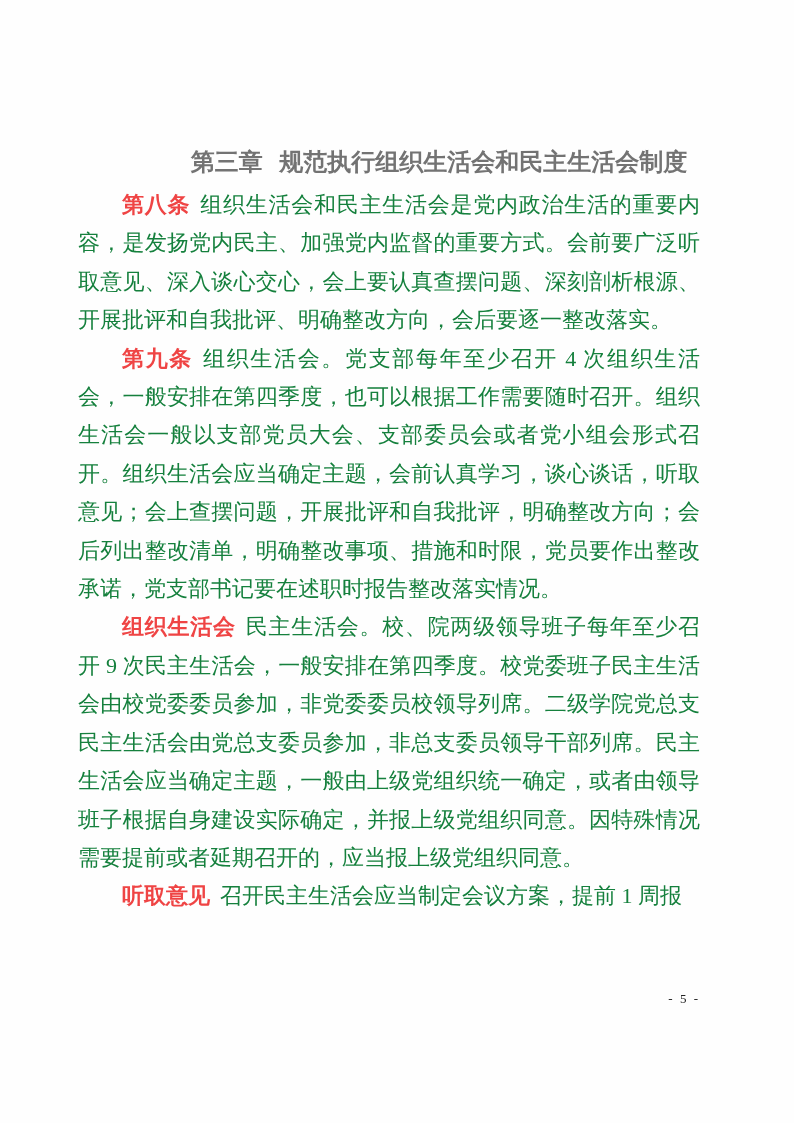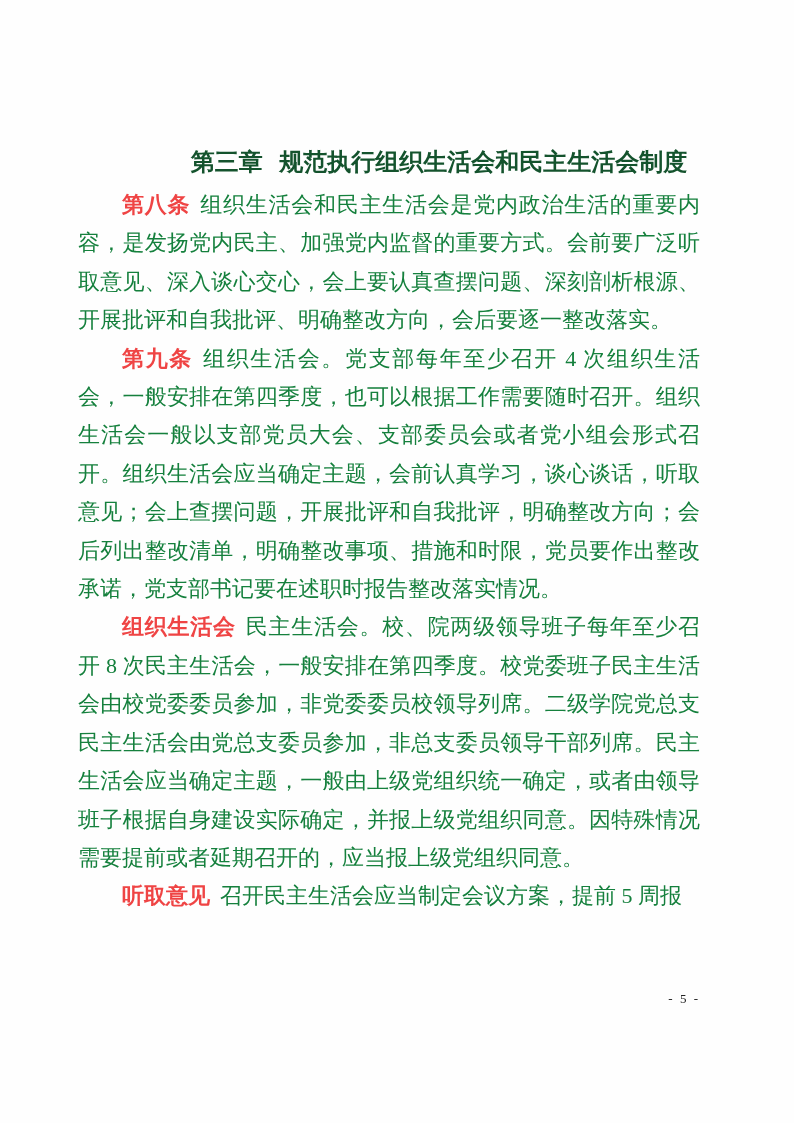--- a/index.html
+++ b/index.html
@@ -24,21 +24,21 @@
   .doc-title {
     margin: 0 0 5px 0;
     font-family: "Liberation Sans", "DejaVu Sans", sans-serif;
     font-weight: 700;
     font-size: 24px;
     line-height: 38px;
     text-align: center;
     text-indent: 100px;
     word-spacing: 10px;
     white-space: nowrap;
-    color: #14532d;
+    color: #737373;
   }
   .doc-body {
     font-family: "Liberation Serif", "DejaVu Serif", serif;
     font-size: 22px;
     line-height: 38.4px;
     text-align: justify;
   }
   .para {
     margin: 0;
     padding: 0;
@@ -65,18 +65,18 @@
 </style>
 </head>
 <body>
 
 <div class="page">
   <div class="content">
     <h1 class="doc-title">第三章 规范执行组织生活会和民主生活会制度</h1>
     <div class="doc-body">
         <p class="para"><span class="article-label">第八条</span><span class="article-text">组织生活会和民主生活会是党内政治生活的重要内容，是发扬党内民主、加强党内监督的重要方式。会前要广泛听取意见、深入谈心交心，会上要认真查摆问题、深刻剖析根源、开展批评和自我批评、明确整改方向，会后要逐一整改落实。</span></p>
         <p class="para"><span class="article-label">第九条</span><span class="article-text">组织生活会。党支部每年至少召开 4 次组织生活会，一般安排在第四季度，也可以根据工作需要随时召开。组织生活会一般以支部党员大会、支部委员会或者党小组会形式召开。组织生活会应当确定主题，会前认真学习，谈心谈话，听取意见；会上查摆问题，开展批评和自我批评，明确整改方向；会后列出整改清单，明确整改事项、措施和时限，党员要作出整改承诺，党支部书记要在述职时报告整改落实情况。</span></p>
-        <p class="para"><span class="article-label">组织生活会</span><span class="article-text">民主生活会。校、院两级领导班子每年至少召开 8 次民主生活会，一般安排在第四季度。校党委班子民主生活会由校党委委员参加，非党委委员校领导列席。二级学院党总支民主生活会由党总支委员参加，非总支委员领导干部列席。民主生活会应当确定主题，一般由上级党组织统一确定，或者由领导班子根据自身建设实际确定，并报上级党组织同意。因特殊情况需要提前或者延期召开的，应当报上级党组织同意。</span></p>
-        <p class="para"><span class="article-label">听取意见</span><span class="article-text">召开民主生活会应当制定会议方案，提前 5 周报</span></p>
+        <p class="para"><span class="article-label">组织生活会</span><span class="article-text">民主生活会。校、院两级领导班子每年至少召开 9 次民主生活会，一般安排在第四季度。校党委班子民主生活会由校党委委员参加，非党委委员校领导列席。二级学院党总支民主生活会由党总支委员参加，非总支委员领导干部列席。民主生活会应当确定主题，一般由上级党组织统一确定，或者由领导班子根据自身建设实际确定，并报上级党组织同意。因特殊情况需要提前或者延期召开的，应当报上级党组织同意。</span></p>
+        <p class="para"><span class="article-label">听取意见</span><span class="article-text">召开民主生活会应当制定会议方案，提前 1 周报</span></p>
       </div>
   </div>
   <div class="page-number">- 5 -</div>
 </div>
 
 </body></html>

